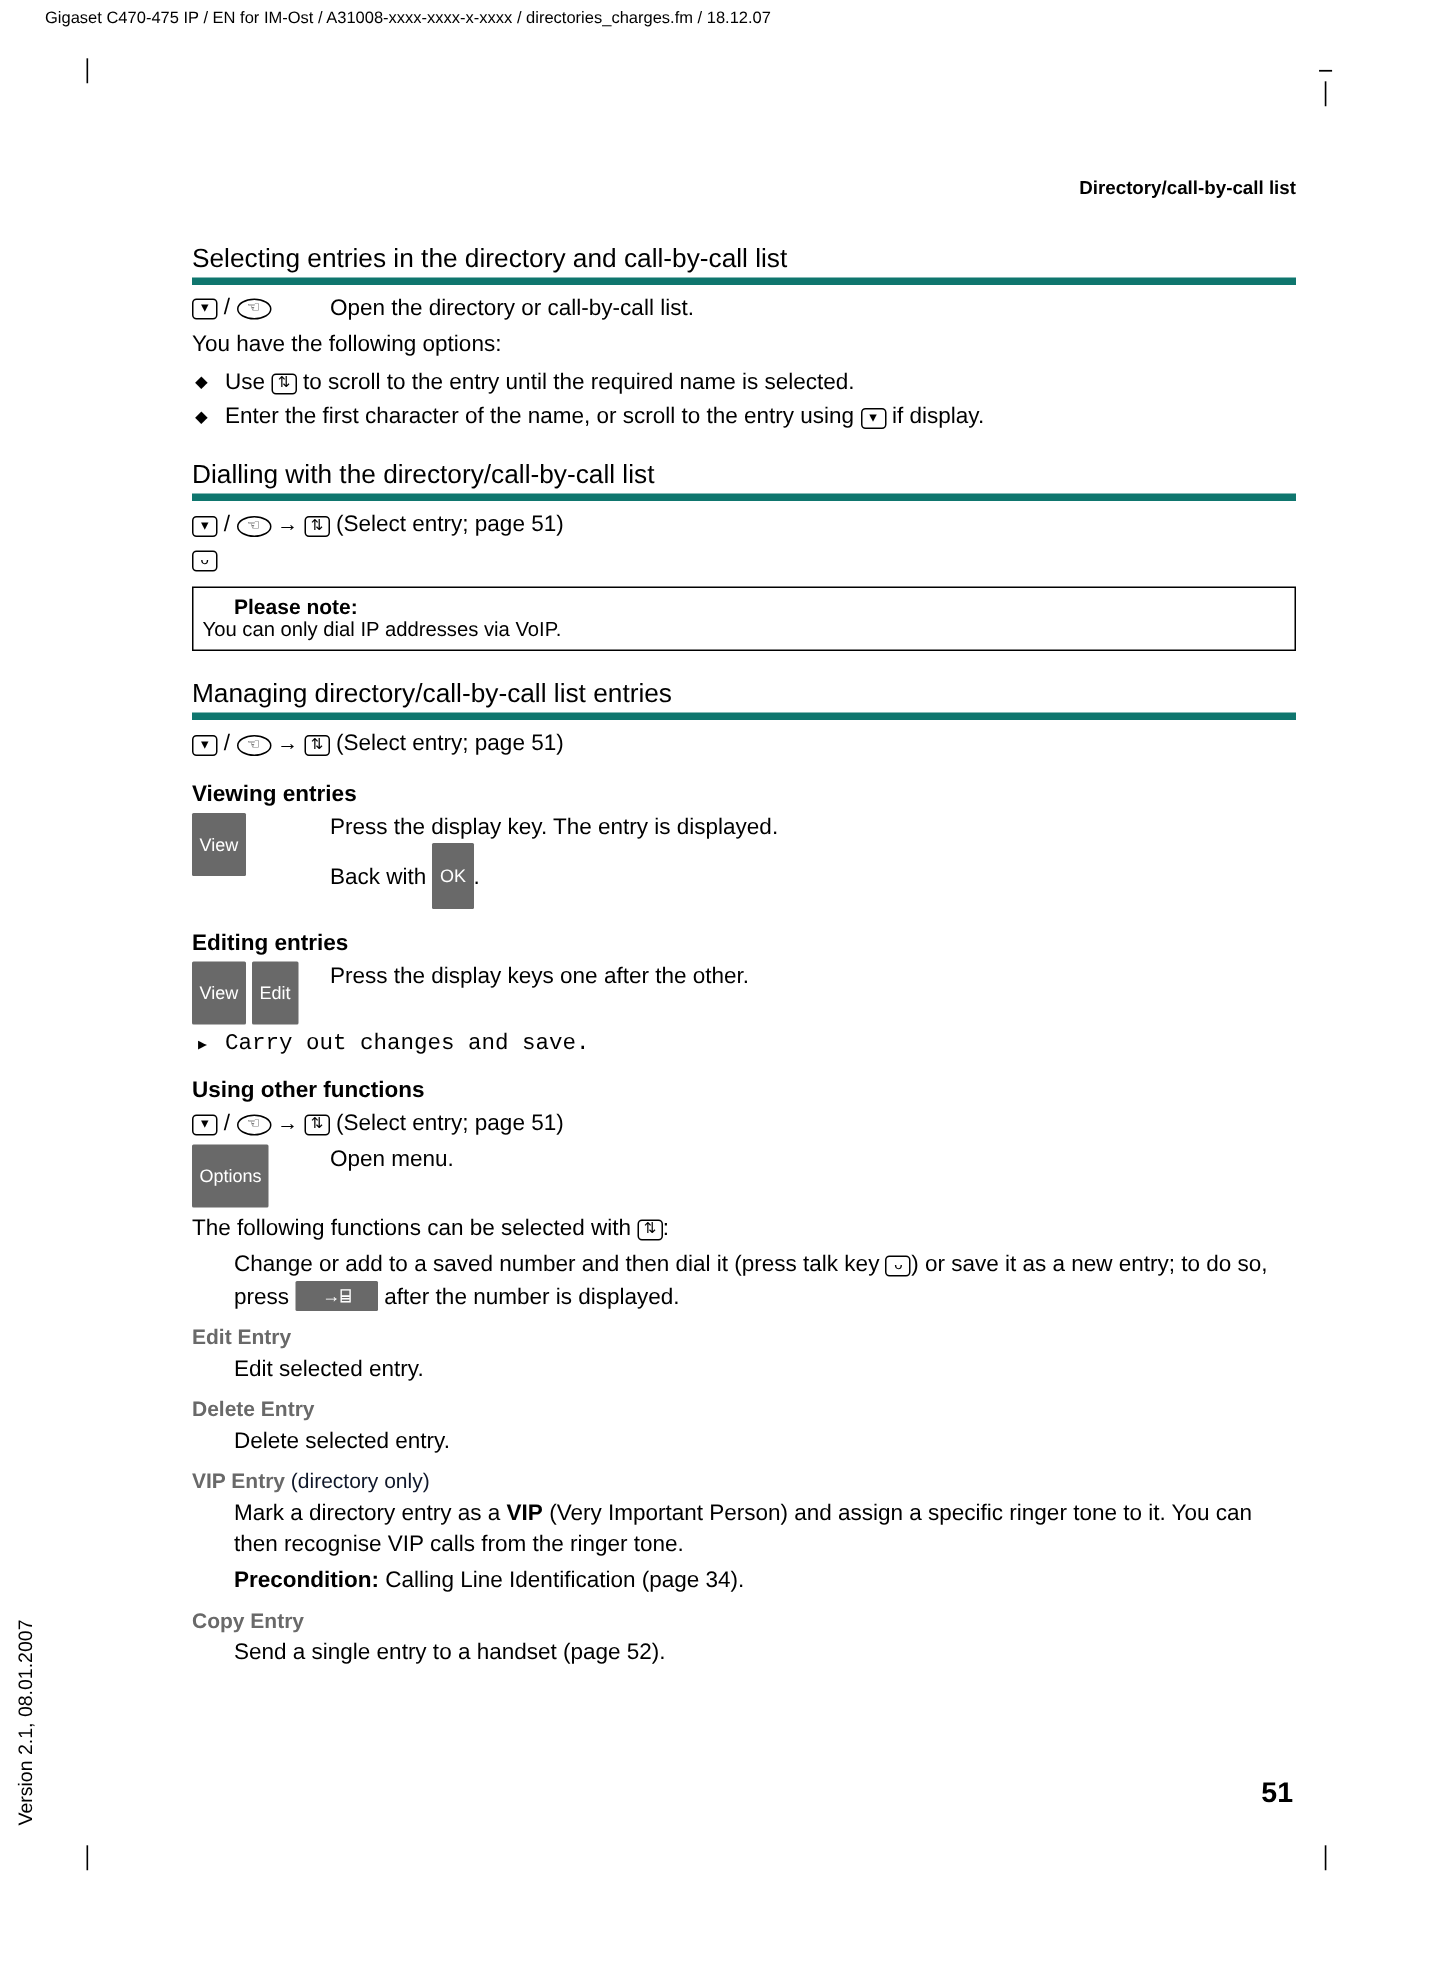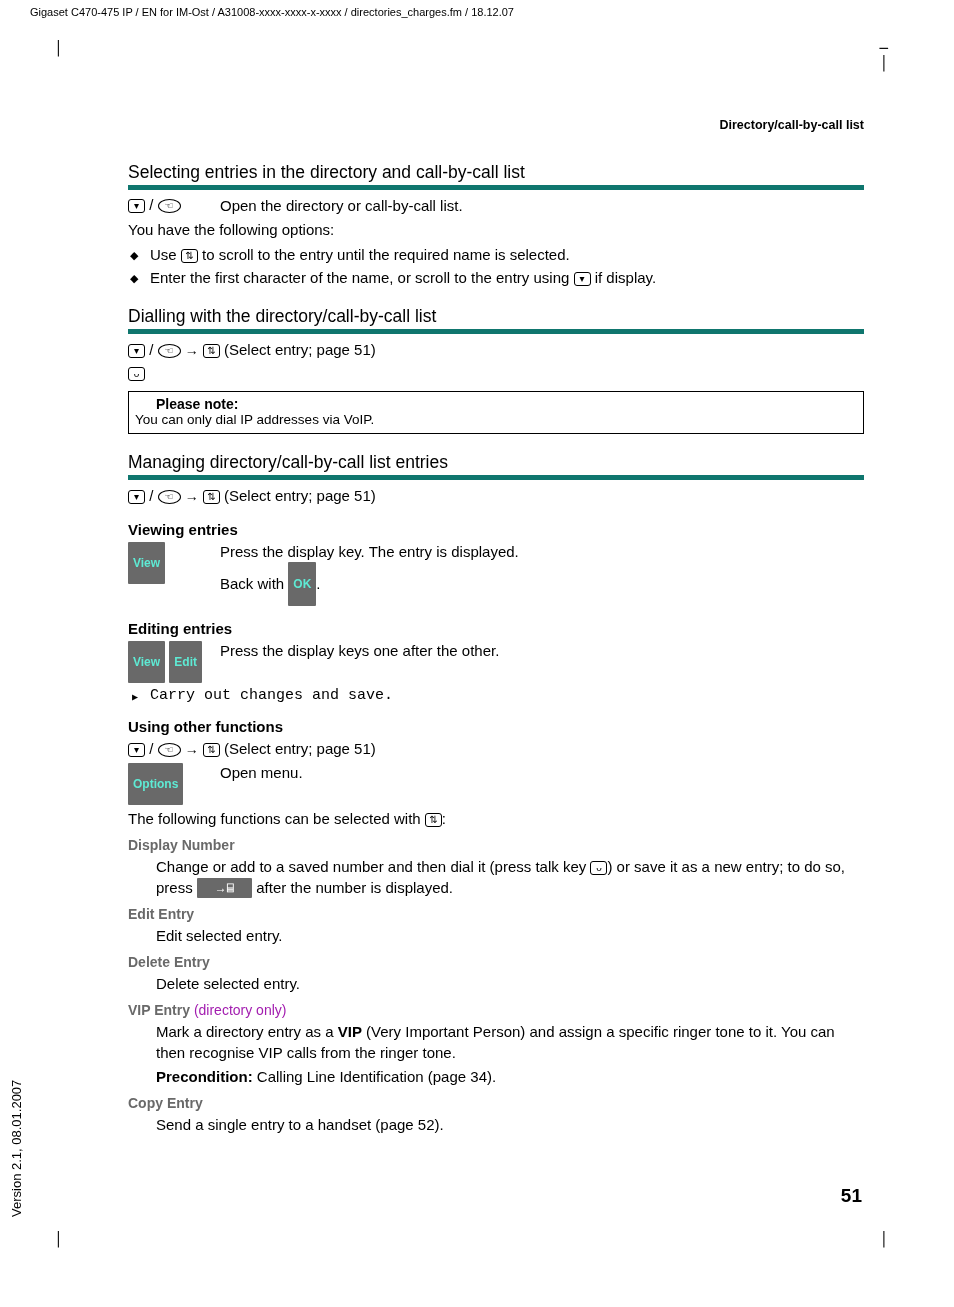--- a/index.html
+++ b/index.html
@@ -66,22 +66,22 @@
   .note-box {
     border: 1px solid #000;
     padding: 4px 6px 6px 6px;
     margin: 10px 0 14px 0;
     font-size: 13.5px;
   }
   .note-title { font-weight: bold; font-size: 14px; margin-left: 21px; }
   .softkey {
     display: inline-block;
     background: #696969;
-    color: #5eead4;
-    font-weight: bold;
+    color: #ffffff;
+    font-weight: normal;
     font-size: 12px;
     padding: 14px 5px;
     border-radius: 1px;
     vertical-align: 1px;
   }
   .softkey-wide {
     display: inline-block;
     background: #696969;
     color: #fff;
     font-weight: bold;
@@ -219,33 +219,32 @@
   <div class="row">
     <div class="lcol">
       <span class="softkey">Options</span>
     </div>
     <div class="rcol">Open menu.</div>
   </div>
   <p>
     <span>The following functions can be selected with </span><span class="keyicon">⇅</span><span>:</span>
   </p>
 
-  <h4>Display Number</h4>
   <p class="indent">
     <span>Change or add to a saved number and then dial it (press talk key </span><span class="keyicon">ᴗ</span><span>) or save it as a new entry; to do so, press </span><span class="softkey-wide">→⌸</span><span> after the number is displayed.</span>
   </p>
 
   <h4>Edit Entry</h4>
   <p class="indent">Edit selected entry.</p>
 
   <h4>Delete Entry</h4>
   <p class="indent">Delete selected entry.</p>
 
   <h4>
-    <span>VIP Entry</span><span style="font-weight:normal;color:#a21caf"> (directory only)</span>
+    <span>VIP Entry</span><span style="font-weight:normal;color:#0f172a"> (directory only)</span>
   </h4>
   <p class="indent">
     <span>Mark a directory entry as a </span><b>VIP</b><span> (Very Important Person) and assign a specific ringer tone to it. You can then recognise VIP calls from the ringer tone.</span>
   </p>
   <p class="indent">
     <b>Precondition:</b><span> Calling Line Identification (page 34).</span>
   </p>
 
   <h4>Copy Entry</h4>
   <p class="indent">Send a single entry to a handset (page 52).</p>

